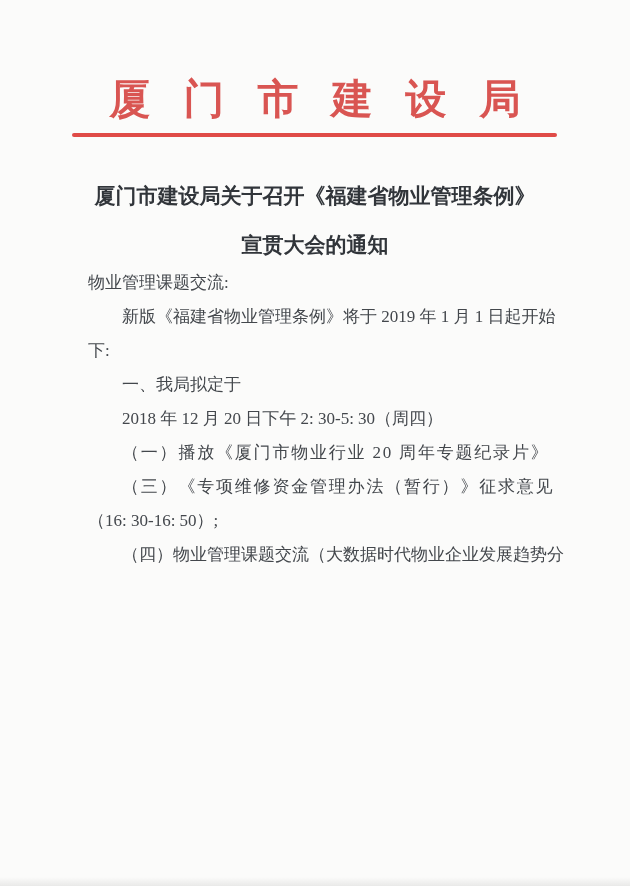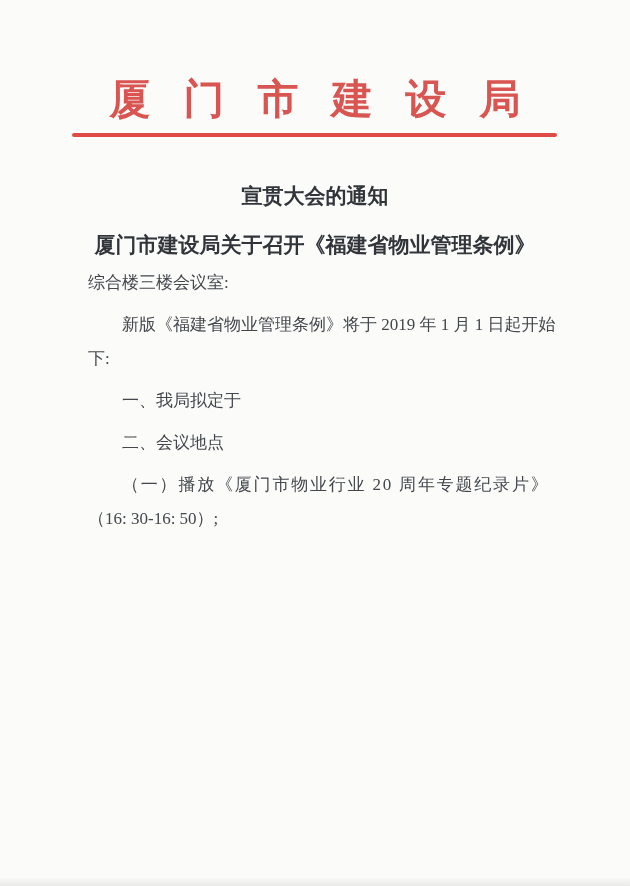--- a/index.html
+++ b/index.html
@@ -44,49 +44,51 @@
   }
   .doc-body {
     position: absolute;
     top: 266px; left: 88px;
     width: 462px;
     font-size: 17px;
     line-height: 34px;
     color: #43474c;
   }
   .bline { white-space: nowrap; }
-  .indent { padding-left: 34px; margin-top: 8px; }
+  .indent { padding-left: 34px; }
   .spread { letter-spacing: 1.8px; }
   .tight  { letter-spacing: -0.4px; }
   .scan-edge-shadow {
     position: absolute;
     left: 0; right: 0; bottom: 0;
     height: 9px;
     background: linear-gradient(to bottom, rgba(0,0,0,0), rgba(0,0,0,0.07));
   }
 </style>
 </head>
 <body>
 
 <div class="page">
 
   <div class="letterhead">厦门市建设局</div>
 
   <div class="red-rule"></div>
 
   <div class="doc-title">
+    <div>厦门市建设局关于召开《福建省物业管理条例》</div>
     <div>宣贯大会的通知</div>
-    <div>厦门市建设局关于召开《福建省物业管理条例》</div>
   </div>
 
   <div class="doc-body">
-    <div class="bline">综合楼三楼会议室:</div>
+    <div class="bline">物业管理课题交流:</div>
     <div class="bline indent">新版《福建省物业管理条例》将于 2019 年 1 月 1 日起开始</div>
     <div class="bline">下:</div>
     <div class="bline indent">一、我局拟定于</div>
-    <div class="bline indent">二、会议地点</div>
+    <div class="bline indent">2018 年 12 月 20 日下午 2: 30-5: 30（周四）</div>
     <div class="bline indent spread">（一）播放《厦门市物业行业 20 周年专题纪录片》</div>
+    <div class="bline indent spread">（三）《专项维修资金管理办法（暂行）》征求意见</div>
     <div class="bline">（16: 30-16: 50）;</div>
+    <div class="bline indent">（四）物业管理课题交流（大数据时代物业企业发展趋势分</div>
   </div>
 
   <div class="scan-edge-shadow"></div>
 
 </div>
 
 </body></html>

